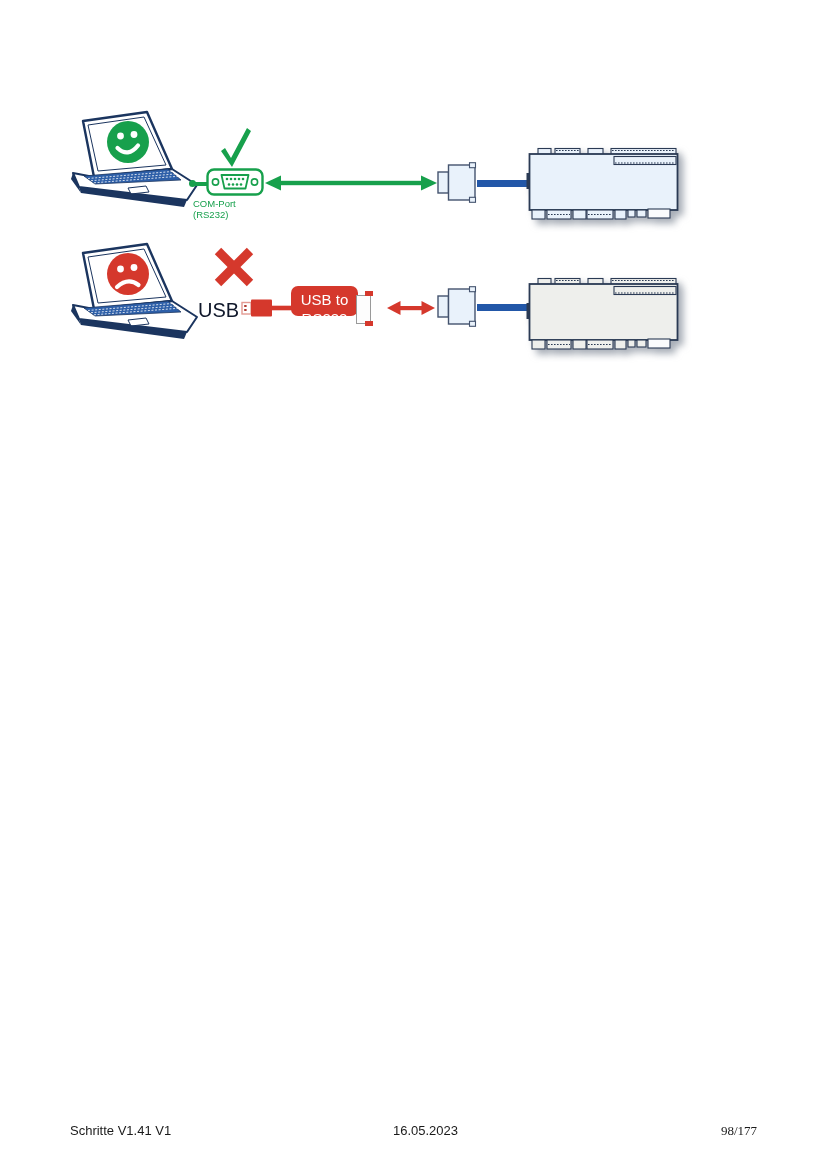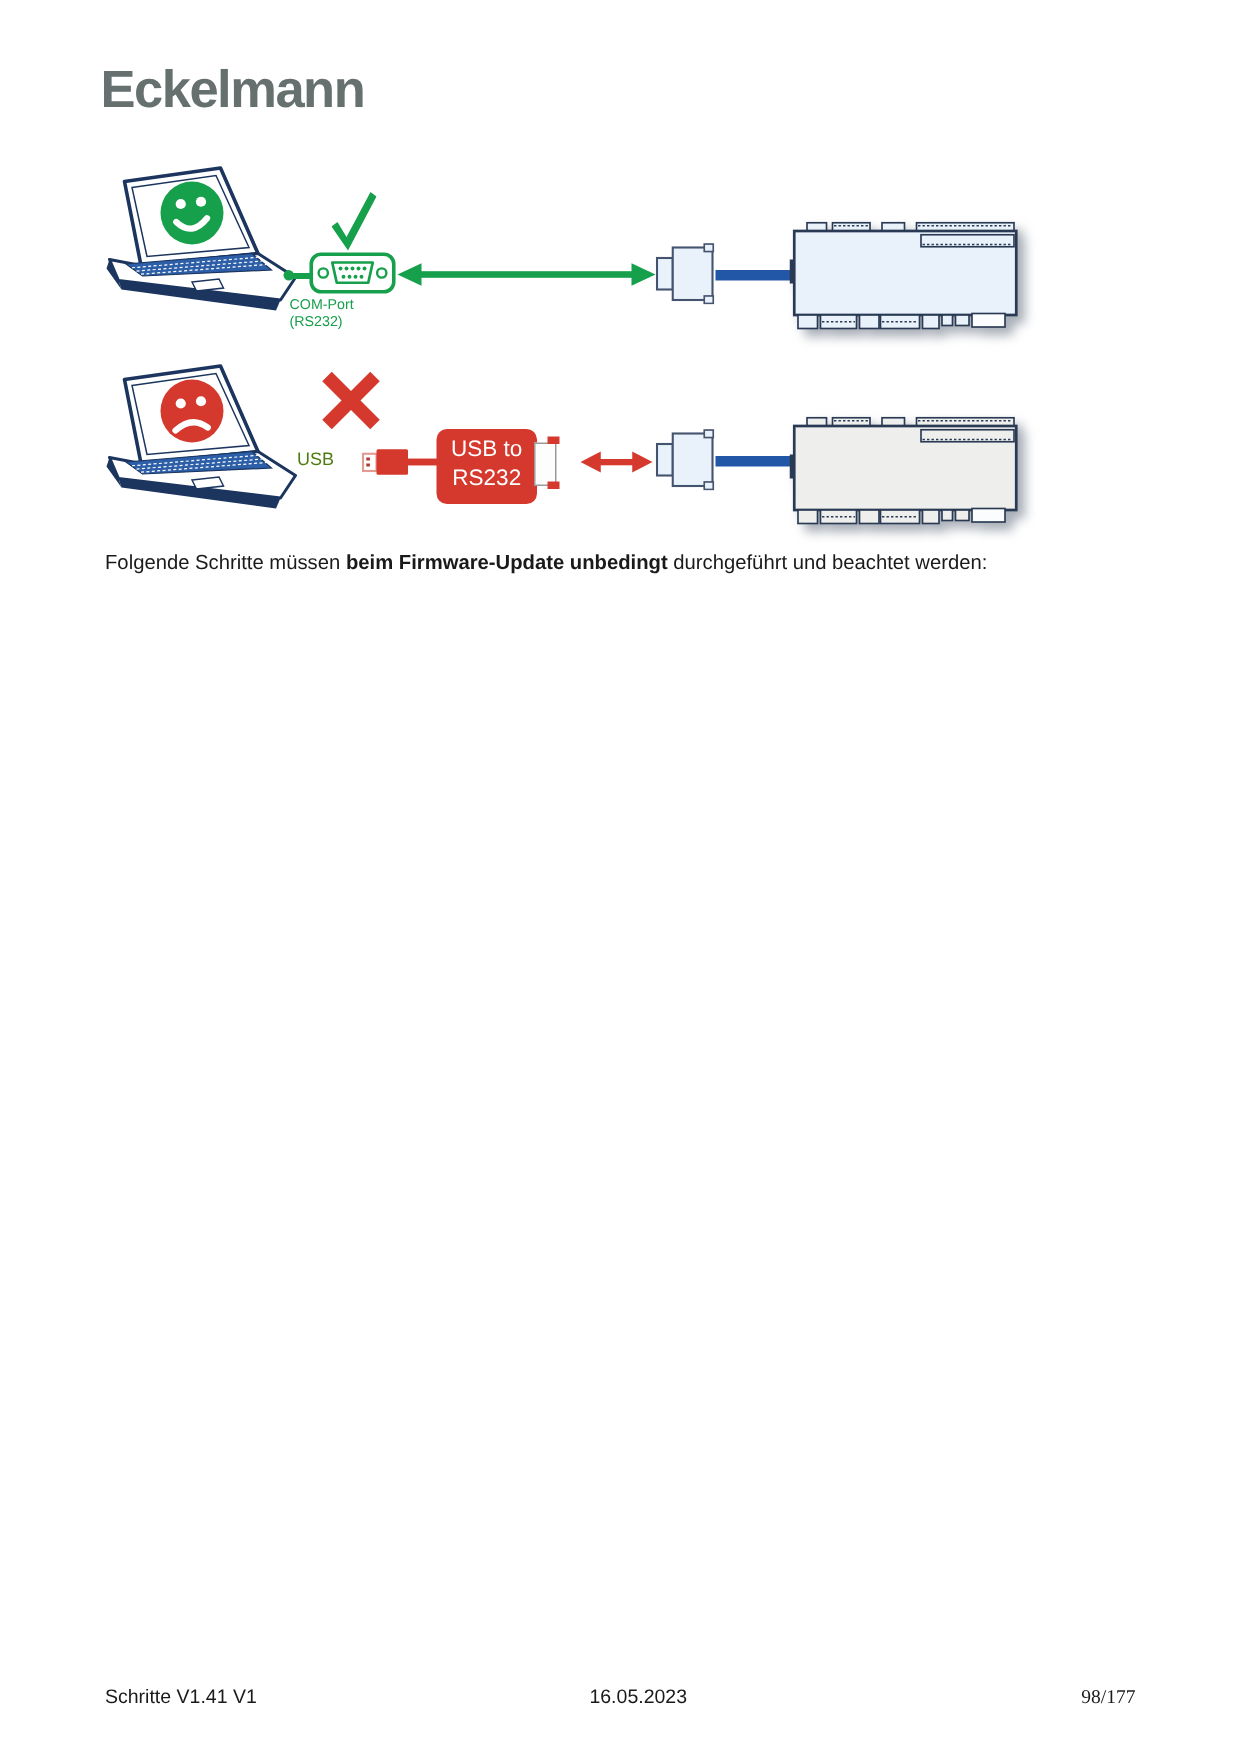--- a/index.html
+++ b/index.html
@@ -6,23 +6,23 @@
   .page{position:relative;width:827px;height:1169px;background:#fff;overflow:hidden;
         font-family:"Liberation Sans", sans-serif;color:#111;}
   .abs{position:absolute;}
 
   
   .logo{left:67px;top:40px;font-size:35px;font-weight:700;color:#66716f;letter-spacing:-1px;}
 
   
   .com-label{left:193px;top:198px;width:84px;color:#17a04c;
              font-size:9.5px;line-height:11px;}
-  .usb-label{left:198px;top:299px;color:#4d7c0f;font-size:12px;}
-
-  .adapter{left:291px;top:286px;width:67px;height:50px;background:#d5382c;border-radius:7px;
+  .usb-label{left:198px;top:299px;color:#0f172a;font-size:20px;}
+
+  .adapter{left:291px;top:286px;width:67px;height:30px;background:#d5382c;border-radius:7px;
            color:#fff;text-align:center;font-size:15px;line-height:19px;padding-top:4px;
            box-sizing:border-box;}
   .adapter-port{position:absolute;left:65px;top:9px;width:13px;height:27px;background:#fdfdfd;
                 border:1.5px solid #9a9a9a;}
   .adapter-tab{position:absolute;width:8px;height:5px;background:#d5382c;}
 
   .cable{height:7px;background:#2257a8;}
   .controller{filter:drop-shadow(5px 5px 3.5px rgba(110,120,135,.6));}
 
   
@@ -33,21 +33,20 @@
   .footer{left:0;top:1123px;width:827px;font-size:13px;color:#1a1a1a;}
   .footer .fl{position:absolute;left:70px;top:0;}
   .footer .fc{position:absolute;left:12px;width:827px;text-align:center;top:0;}
   .footer .fr{position:absolute;right:70px;top:0;font-family:Liberation Serif, serif;}
 </style>
 </head>
 <body>
 
 <div class="page">
 
-  <div class="abs logo">Eckelmann</div>
 
   <div class="abs" style="left:68px;top:110px;width:134px;height:100px;">
     <svg width="134" height="100" viewBox="0 0 134 100">
       <polygon points="15,11 79,2 104,59 26,67" fill="#fff" stroke="#1b355f" stroke-width="2.4" stroke-linejoin="round"></polygon>
       <polygon points="20,15 76,7 98,55 30,61" fill="#fff" stroke="#1b355f" stroke-width="1"></polygon>
       <g>
         <circle cx="60" cy="32" r="21" fill="#17a04c"></circle>
         <circle cx="52.5" cy="26" r="3.4" fill="#fff"></circle>
         <circle cx="66" cy="24.5" r="3.4" fill="#fff"></circle>
         <path d="M 49.5 38 Q 60 48 70 35.5" stroke="#fff" stroke-width="4.2" fill="none" stroke-linecap="round"></path>
@@ -227,21 +226,20 @@
       </g>
       <g stroke="#2a3a54" stroke-width="1" stroke-dasharray="1.6,1.4" fill="none">
         <path d="M30,3.5 L53,3.5 M86,3.5 L149,3.5 M89,16 L149,16"></path>
         <path d="M22,67.5 L44,67.5 M62,67.5 L86,67.5"></path>
       </g>
       <rect x="0.5" y="26" width="3.2" height="16" fill="#2a3a54"></rect>
     </svg>
   </div>
 
   <div class="abs bodytext">
-    <p><span>Folgende Schritte müssen </span><strong>beim Firmware-Update unbedingt</strong><span> durchgeführt und beachtet werden:</span></p>
   </div>
 
   <div class="abs footer">
     <span class="fc">16.05.2023</span>
     <span class="fl">Schritte V1.41 V1</span>
     <span class="fr">98/177</span>
   </div>
 
 </div>
 

